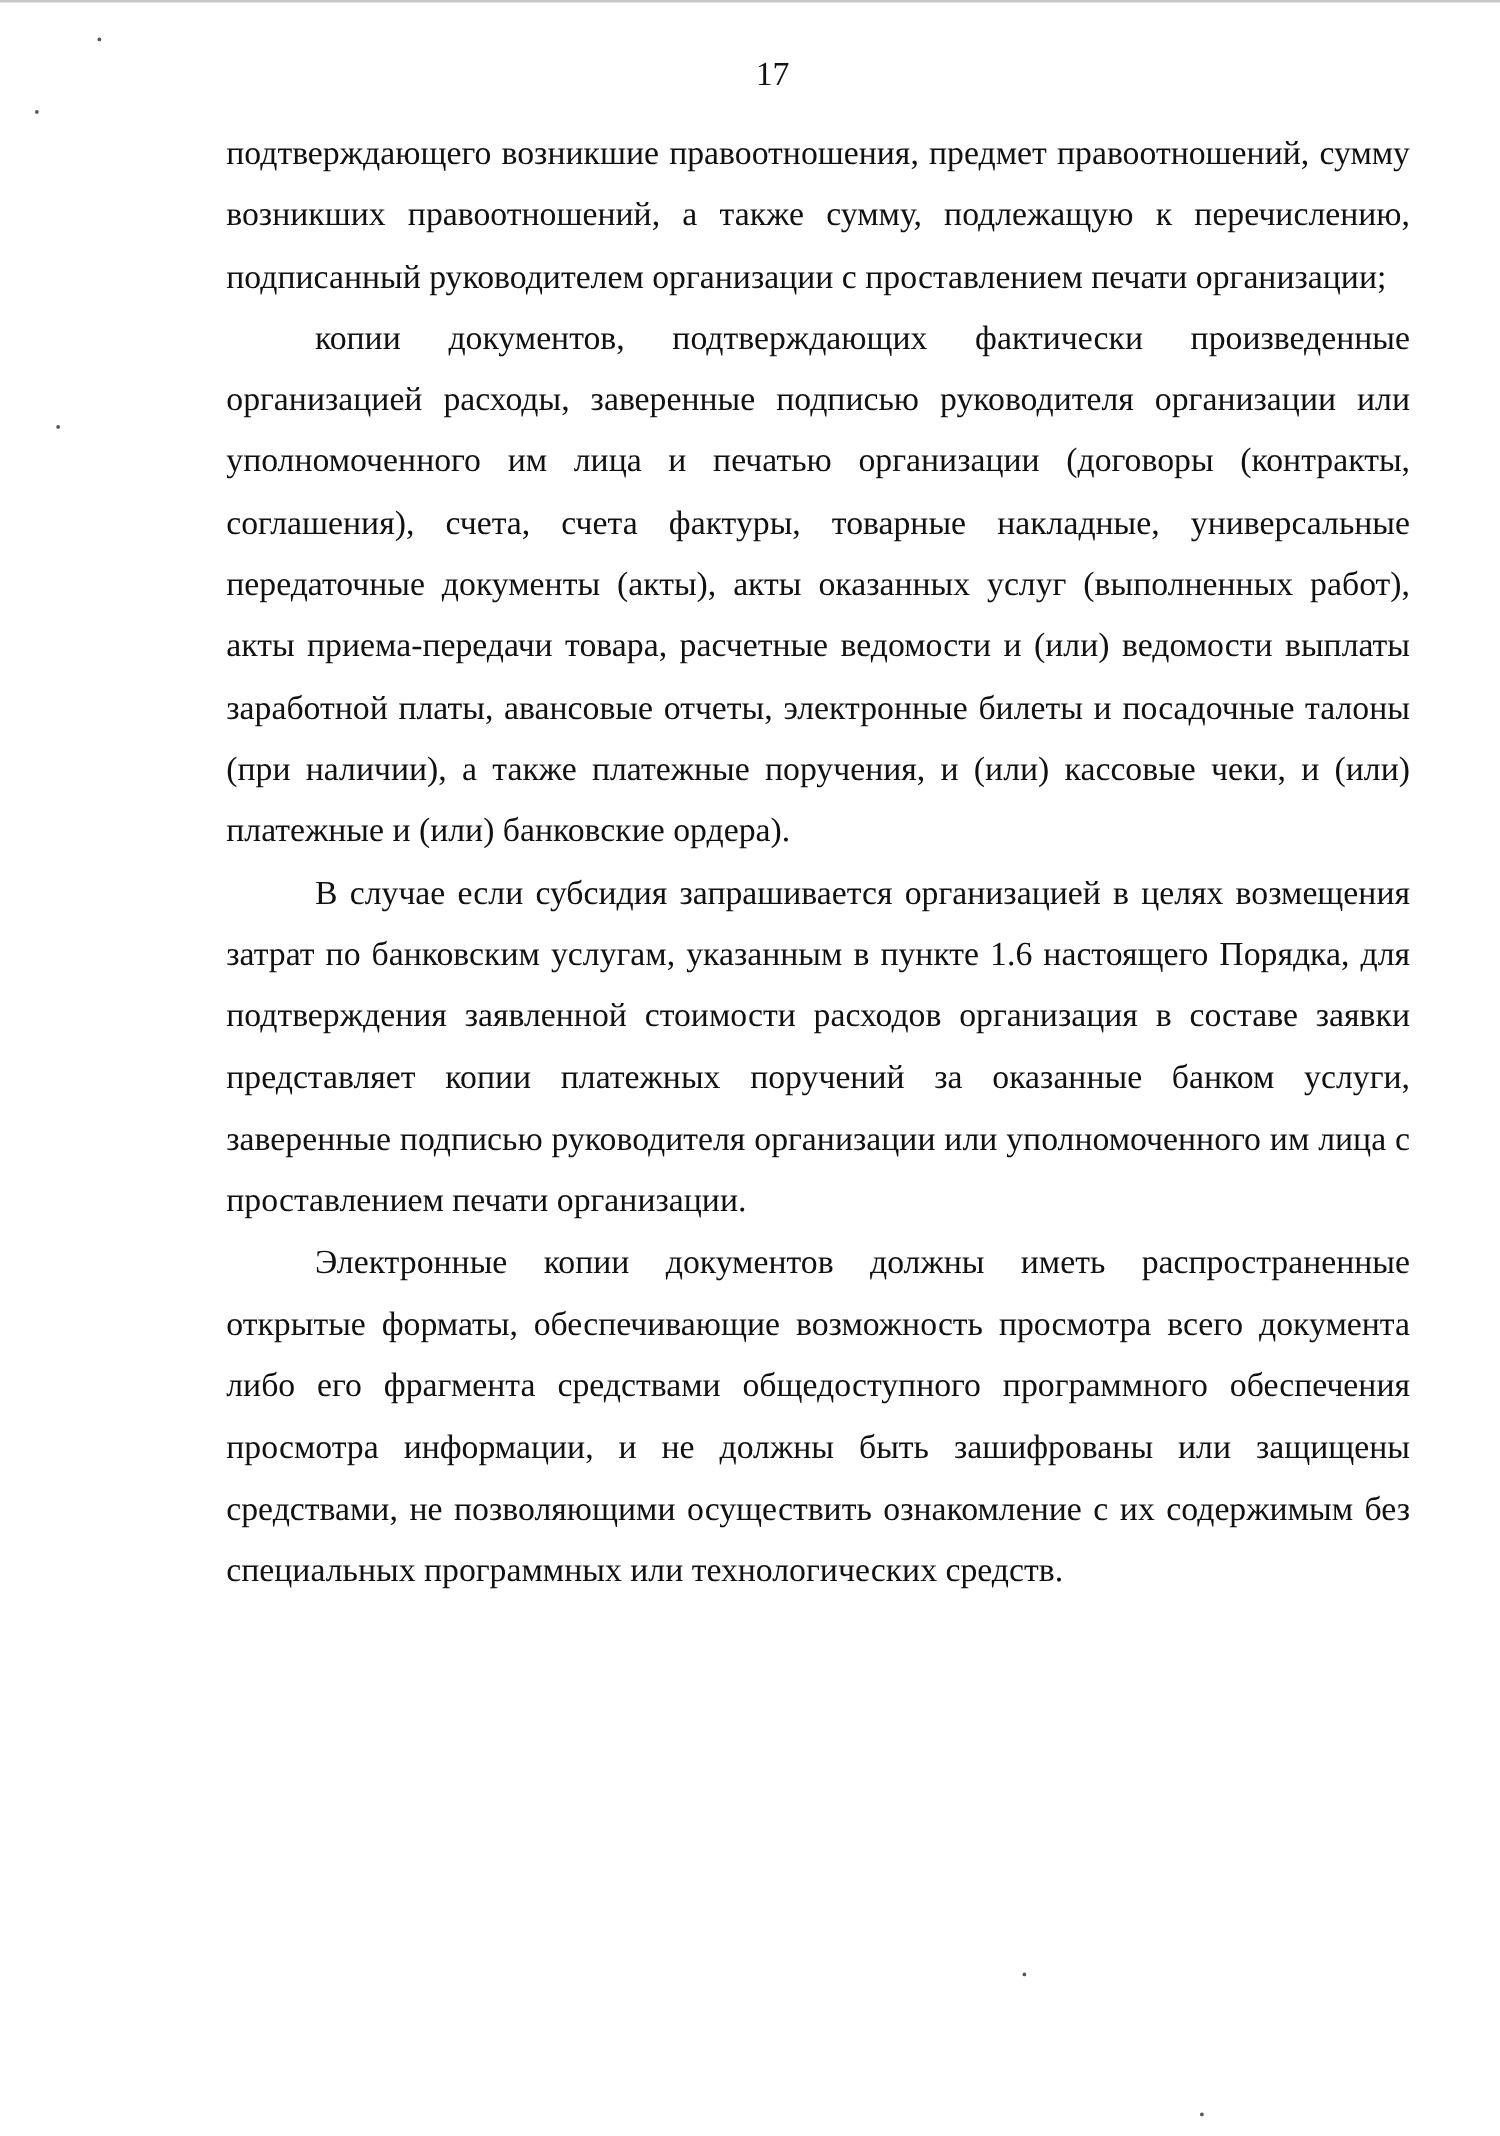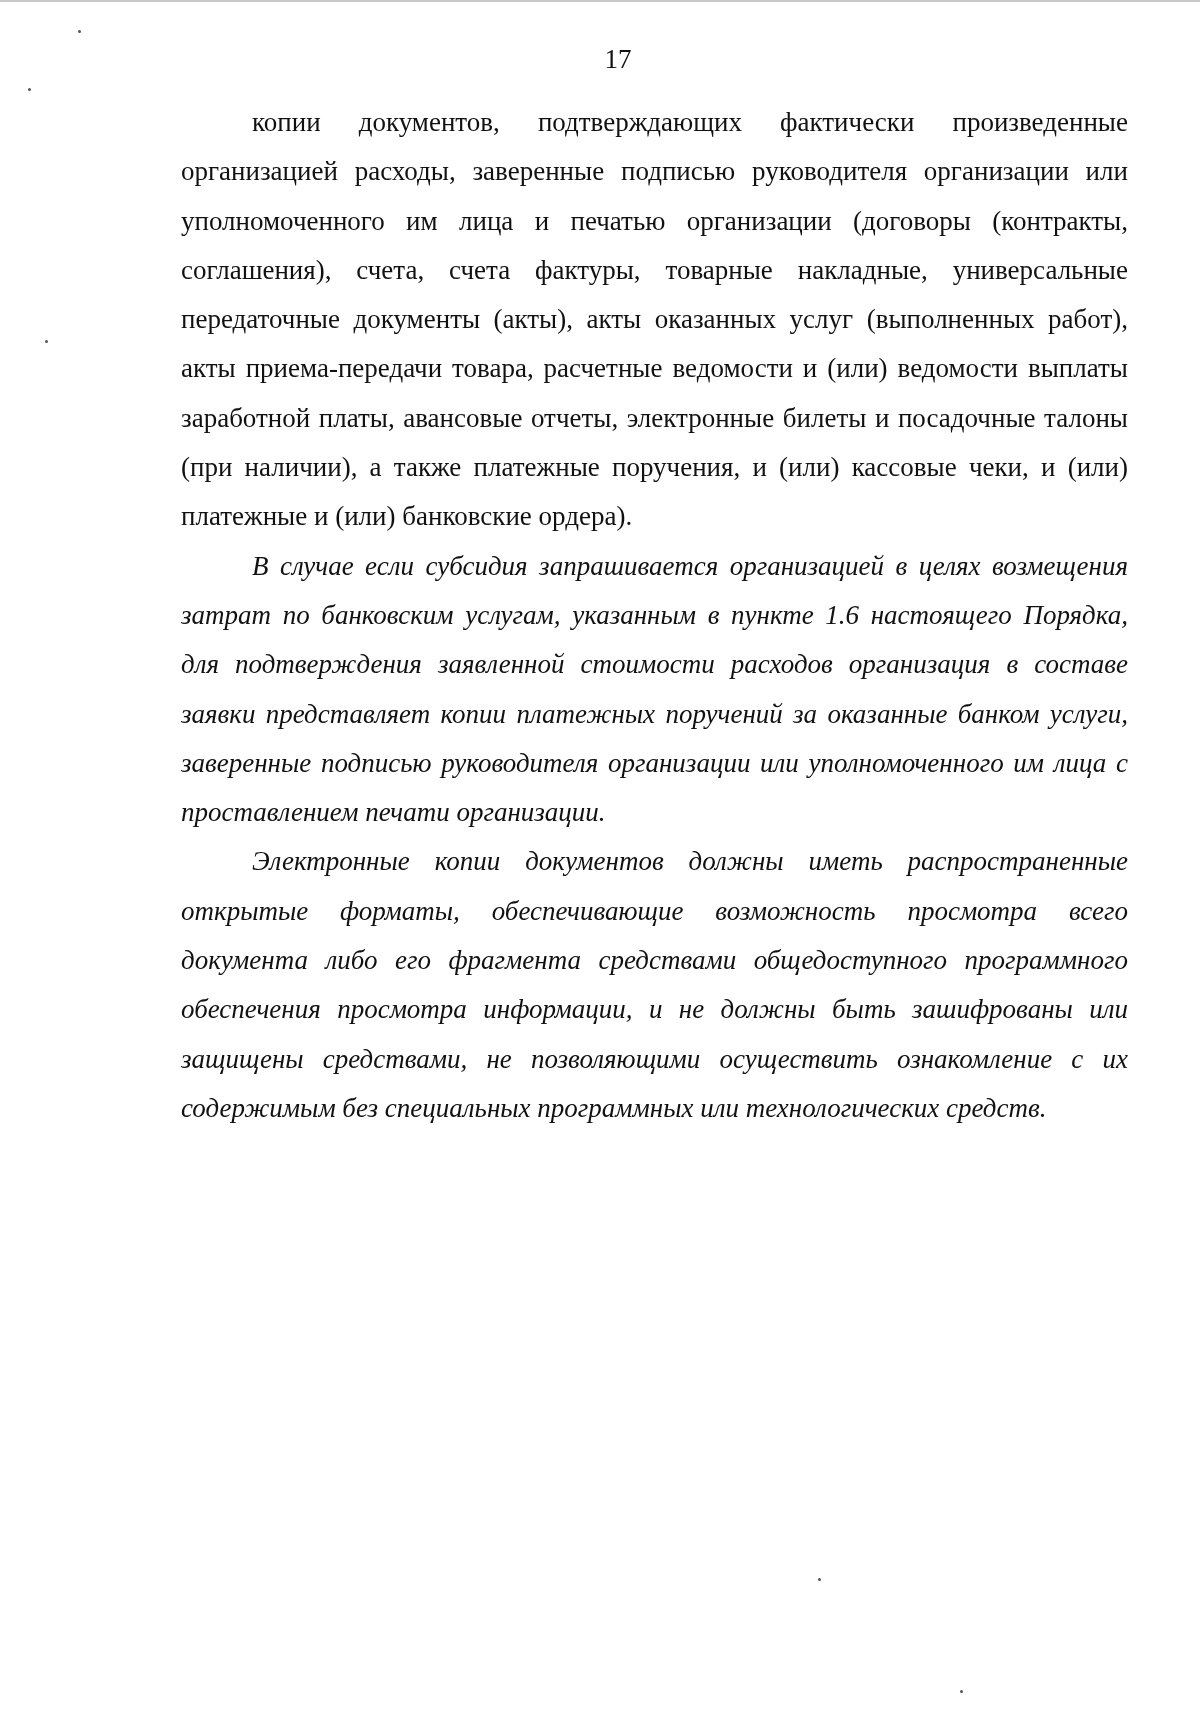--- a/index.html
+++ b/index.html
@@ -15,35 +15,36 @@
     position: absolute; top: 44px; left: 18px; width: 1200px;
     text-align: center; font-size: 27px;
   }
   .body-text {
     position: absolute; top: 98px; left: 181px; width: 947px;
     font-size: 27px; line-height: 49.3px;
     text-align: justify;
   }
   .para { margin: 0 0 0 0; text-indent: 71px; }
   .para.noindent { text-indent: 0; }
-  .para + .para { margin-top: 0; font-style: italic; }
+  .para + .para { margin-top: 0; }
   .scan-line {
     position: absolute; top: 0; left: 0; width: 1200px; height: 2px;
     background: #c8c8c8;
   }
   .speck { position: absolute; width: 3px; height: 3px; background: #555; border-radius: 50%; }
 </style>
 </head>
 <body>
 
 <div class="scan-line"></div>
 
 <div class="page-number">17</div>
 
 <div class="body-text">
+  <p class="para noindent">подтверждающего возникшие правоотношения, предмет правоотношений, сумму возникших правоотношений, а также сумму, подлежащую к перечислению, подписанный руководителем организации с проставлением печати организации;</p>
   <p class="para">копии документов, подтверждающих фактически произведенные организацией расходы, заверенные подписью руководителя организации или уполномоченного им лица и печатью организации (договоры (контракты, соглашения), счета, счета фактуры, товарные накладные, универсальные передаточные документы (акты), акты оказанных услуг (выполненных работ), акты приема-передачи товара, расчетные ведомости и (или) ведомости выплаты заработной платы, авансовые отчеты, электронные билеты и посадочные талоны (при наличии), а также платежные поручения, и (или) кассовые чеки, и (или) платежные и (или) банковские ордера).</p>
   <p class="para">В случае если субсидия запрашивается организацией в целях возмещения затрат по банковским услугам, указанным в пункте 1.6 настоящего Порядка, для подтверждения заявленной стоимости расходов организация в составе заявки представляет копии платежных поручений за оказанные банком услуги, заверенные подписью руководителя организации или уполномоченного им лица с проставлением печати организации.</p>
   <p class="para">Электронные копии документов должны иметь распространенные открытые форматы, обеспечивающие возможность просмотра всего документа либо его фрагмента средствами общедоступного программного обеспечения просмотра информации, и не должны быть зашифрованы или защищены средствами, не позволяющими осуществить ознакомление с их содержимым без специальных программных или технологических средств.</p>
 </div>
 
 <div class="speck" style="top:30px;left:78px"></div>
 <div class="speck" style="top:88px;left:28px"></div>
 <div class="speck" style="top:340px;left:45px"></div>
 <div class="speck" style="top:1578px;left:818px"></div>
 <div class="speck" style="top:1690px;left:960px"></div>

